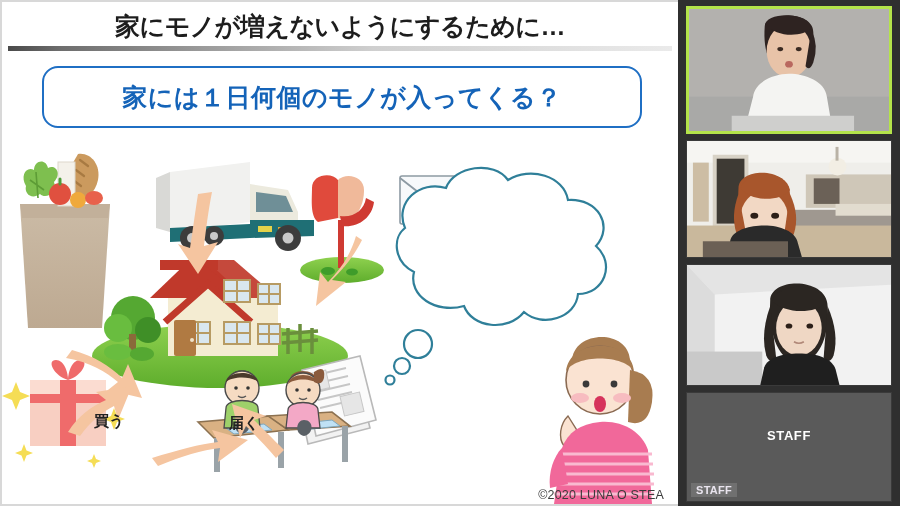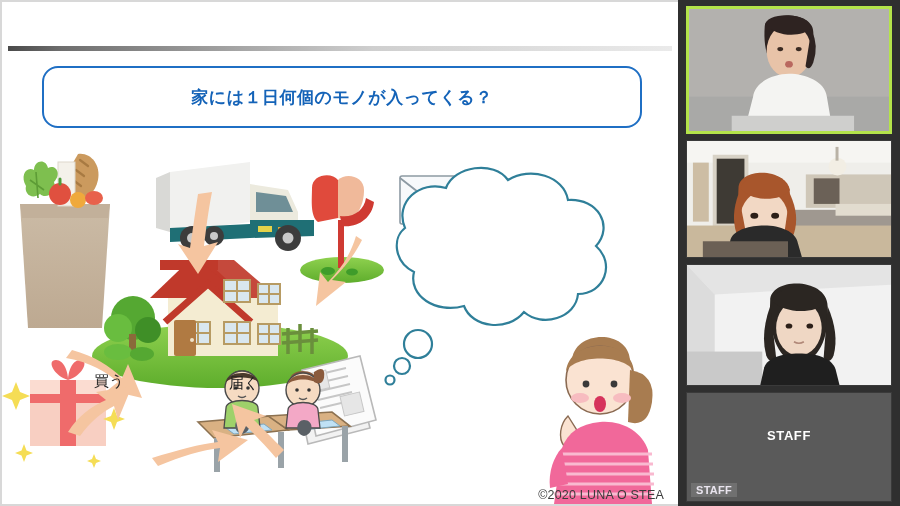--- a/index.html
+++ b/index.html
@@ -33,30 +33,31 @@
 
   
   .q-box{
     position:absolute;left:40px;top:64px;width:600px;height:62px;
     border:2.5px solid #1f6fc4;border-radius:16px;
     background:#ffffff;
     display:flex;align-items:center;justify-content:center;
     box-sizing:border-box;
   }
   .q-box span{
-    font-size:17px;font-weight:bold;color:#1463b8;letter-spacing:0.5px;
+    font-size:25px;font-weight:bold;color:#1463b8;letter-spacing:0.5px;
   }
 
   
   .illus{position:absolute;left:0;top:130px;width:676px;height:372px;}
   .illus svg{position:absolute;left:0;top:0;}
 
   .ill-label{
-    position:absolute;font-size:15px;font-weight:normal;color:#222;
+    position:absolute;font-size:15px;font-weight:bold;color:#222;
     white-space:nowrap;
+    margin-top:40px;
   }
   .lbl-buy{left:92px;top:240px;}
   .lbl-deliver{left:227px;top:242px;}
 
   
   .bubble-text{
     position:absolute;left:398px;top:213px;width:230px;
     text-align:center;font-size:14.5px;font-weight:bold;color:#1d1d1d;
     line-height:1.5;letter-spacing:0px;
   }
@@ -94,20 +95,21 @@
     letter-spacing:.6px;
   }
 </style>
 </head>
 <body>
 
 <div class="app">
 
   <div class="slide-area">
 
+    <div class="slide-title">家にモノが増えないようにするために…</div>
     <div class="title-rule"></div>
 
     <div class="q-box">
       <span>家には１日何個のモノが入ってくる？</span>
     </div>
 
     <div class="illus">
 
       <svg width="676" height="372" viewBox="0 0 676 372">
         <defs>

